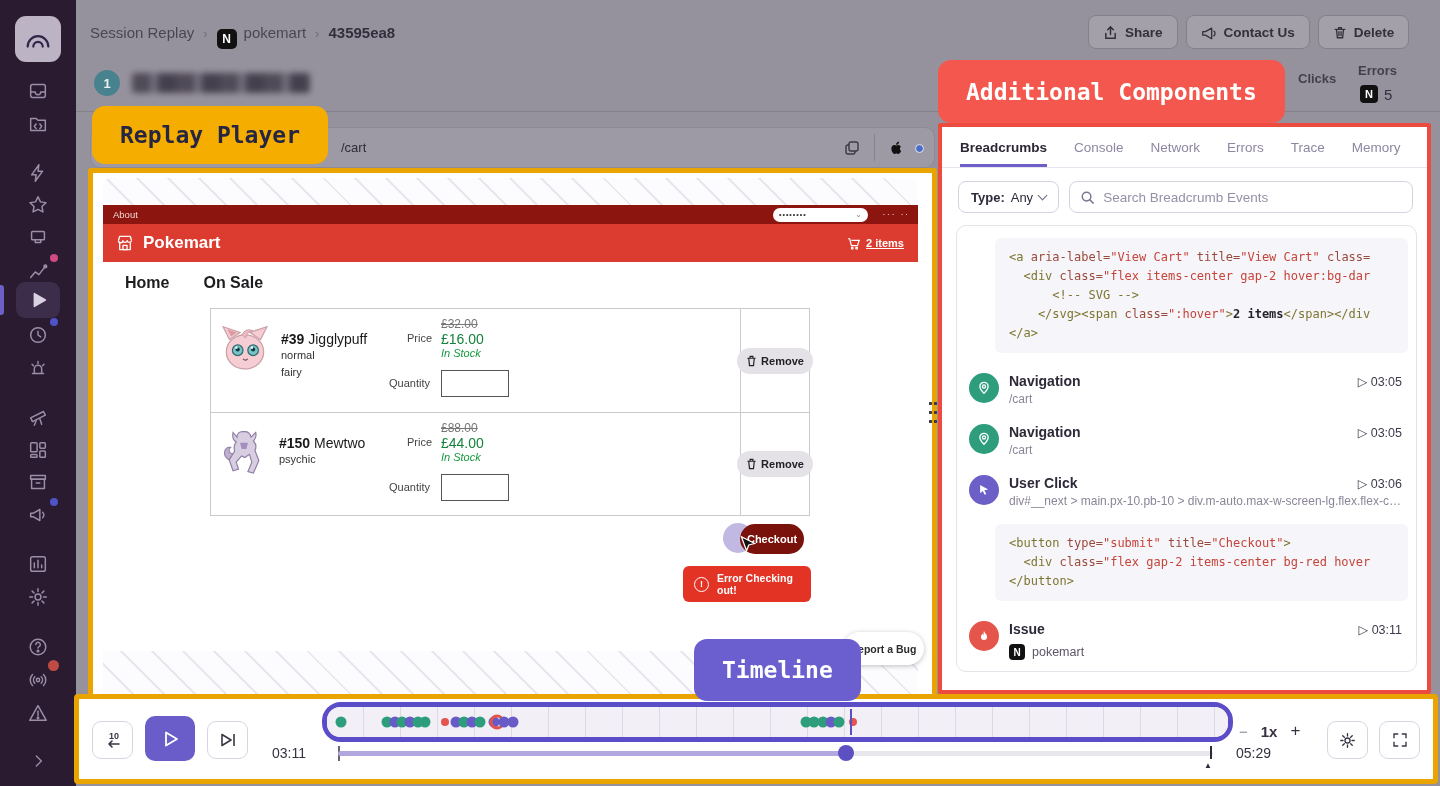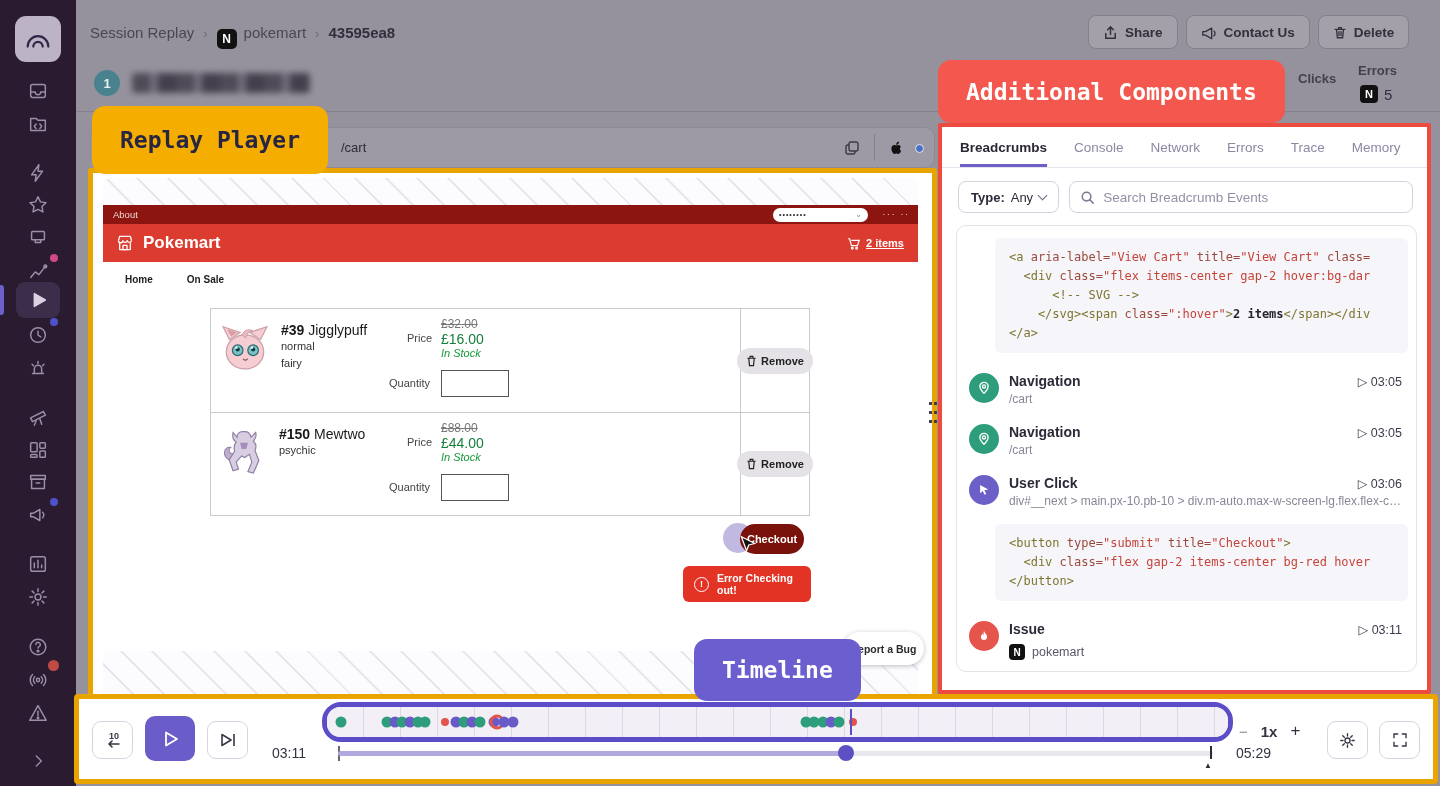--- a/index.html
+++ b/index.html
@@ -42,47 +42,47 @@
 
   
   .hl-player { left:88px; top:168px; width:849px; height:531px; background:#fff;
                border:5px solid #EAA400; z-index:5; border-radius:3px; }
   .hl-bottom { left:74px; top:694px; width:1364px; height:90px; background:#fff;
                border:5px solid #EAA400; z-index:4; border-radius:4px; }
   .hl-panel  { left:938px; top:123px; width:493px; height:571px; background:#fff;
                border:4px solid #EE4B40; z-index:6; border-radius:2px; overflow:hidden; }
   .anno { position:absolute; font-family:"DejaVu Sans Mono", monospace; font-weight:700; font-size:23px;
           display:flex; align-items:center; padding:0 28px; border-radius:13px; z-index:20; }
-  .anno-player { left:92px; top:106px; height:68px; background:#F5AD00; color:#262543; }
+  .anno-player { left:92px; top:106px; height:58px; background:#F5AD00; color:#262543; }
   .anno-comp   { left:938px; top:60px; height:63px; background:#F4574D; color:#fff; }
   .anno-time   { left:694px; top:639px; height:62px; background:#6B5FD0; color:#fff; }
 
   
   .stripes { background:#fcfbfd;
      background-image:repeating-linear-gradient(45deg, transparent 0 20px, #e9e6ee 20px 22px); }
   .rp-top { left:10px; top:5px; width:815px; height:27px; border-radius:8px 8px 0 0; }
   .rp-maroon { left:10px; top:32px; width:815px; height:19px; background:#8C150F; display:flex; align-items:center; }
   .rp-about { color:#f0d8d4; font-size:9.5px; margin-left:10px; }
   .rp-select { position:absolute; right:50px; top:2.5px; width:95px; height:14px; background:#fff; border-radius:7px;
                display:flex; align-items:center; justify-content:space-between; padding:0 6px; }
   .rp-select b { font-size:7px; letter-spacing:1px; color:#333; font-weight:700; }
   .rp-select i { font-style:normal; color:#888; font-size:8px; line-height:0; }
   .rp-maskdots { position:absolute; right:8px; color:rgba(255,255,255,.9); font-size:8px; letter-spacing:2px; }
   .rp-red { left:10px; top:51px; width:815px; height:38px; background:#DC3B2F; display:flex; align-items:center; }
   .rp-store { display:flex; align-items:center; gap:8px; margin-left:12px; color:#fff; font-weight:700; font-size:17px; }
   .rp-cartlink { position:absolute; right:14px; display:flex; align-items:center; gap:5px; color:#fff; font-size:11px; }
   .rp-cartlink u { font-weight:600; }
-  .rp-nav { position:absolute; left:32px; top:101px; display:flex; gap:34px; font-size:10px; font-weight:600; color:#1d1d1f; }
+  .rp-nav { position:absolute; left:32px; top:101px; display:flex; gap:34px; font-size:16px; font-weight:600; color:#1d1d1f; }
   .cart-table { left:117px; top:135px; width:600px; height:208px; border:1px solid #c9c9ce; background:#fff; }
   .cart-row { position:relative; height:103px; display:flex; }
   .cart-row + .cart-row { border-top:1px solid #c9c9ce; }
   .cc1 { width:168px; display:flex; padding:10px 8px; gap:10px; }
   .cc2 { width:361px; position:relative; }
   .cc3 { width:69px; border-left:1px solid #c9c9ce; display:flex; align-items:center; justify-content:center; }
-  .pname { font-size:14px; color:#1a1a1a; margin-top:3px; }
+  .pname { font-size:14px; color:#1a1a1a; margin-top:12px; }
   .pname b { font-weight:700; }
   .ptype { font-size:11px; color:#333; line-height:1.5; }
   .plabel { position:absolute; font-size:11px; color:#444; }
   .pold { font-size:12px; color:#767676; text-decoration:line-through; }
   .pnew { font-size:14px; color:#15803d; }
   .pstock { font-size:11px; font-style:italic; color:#169a3d; }
   .qtybox { position:absolute; left:62px; top:61px; width:68px; height:27px; border:1.5px solid #555; background:#fff; }
   .removebtn { display:flex; align-items:center; gap:4px; height:26px; padding:0 9px; border-radius:13px;
                background:#e4e2e7; font-size:11px; font-weight:700; color:#222; }
   .checkout { left:647px; top:351px; width:64px; height:30px; border-radius:15px; background:#7A120C;

